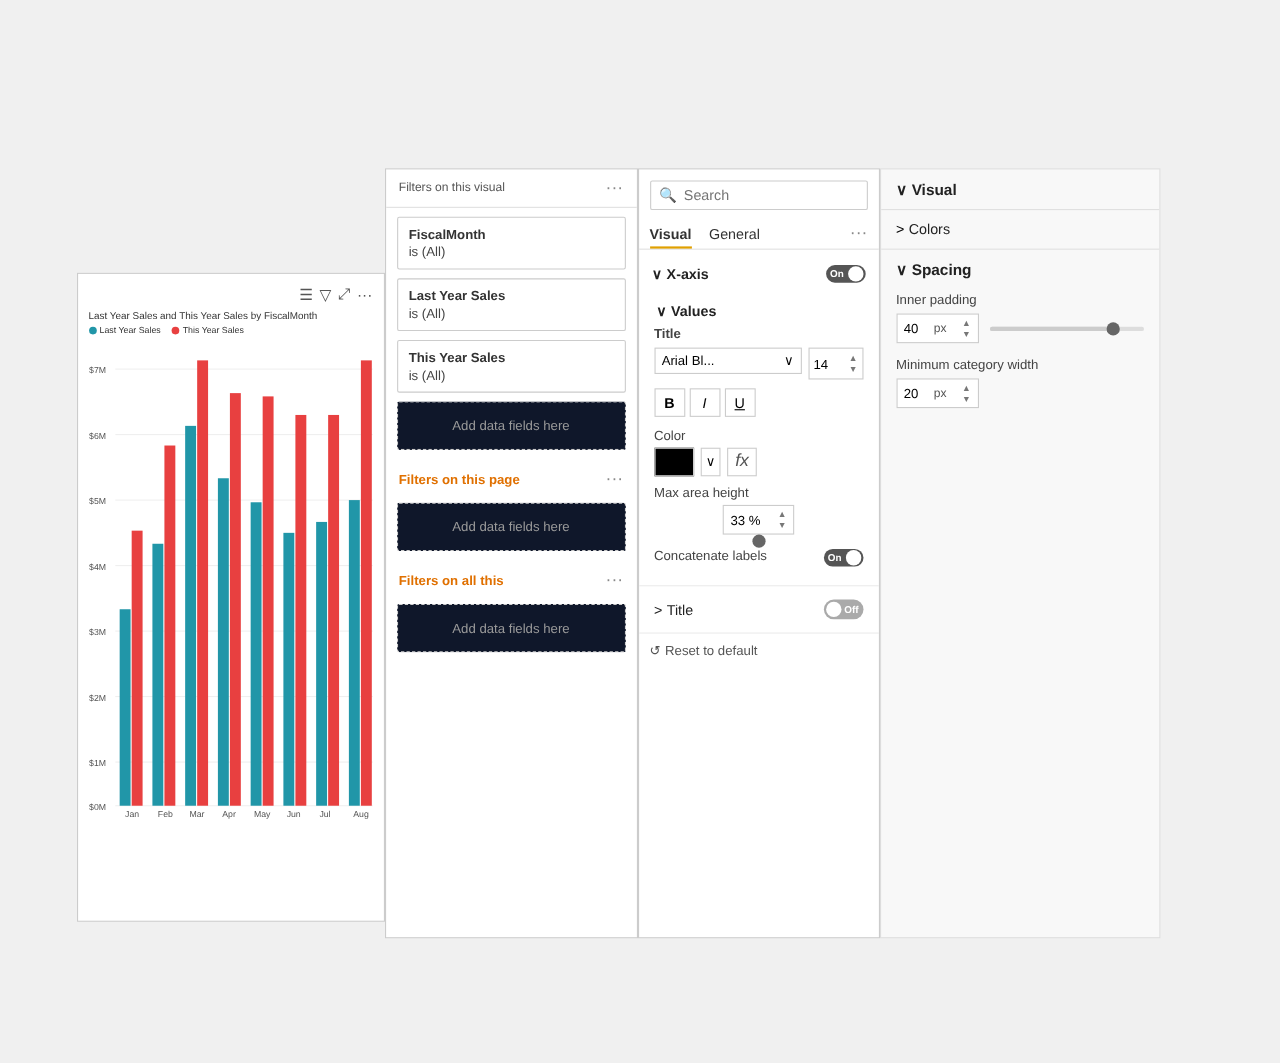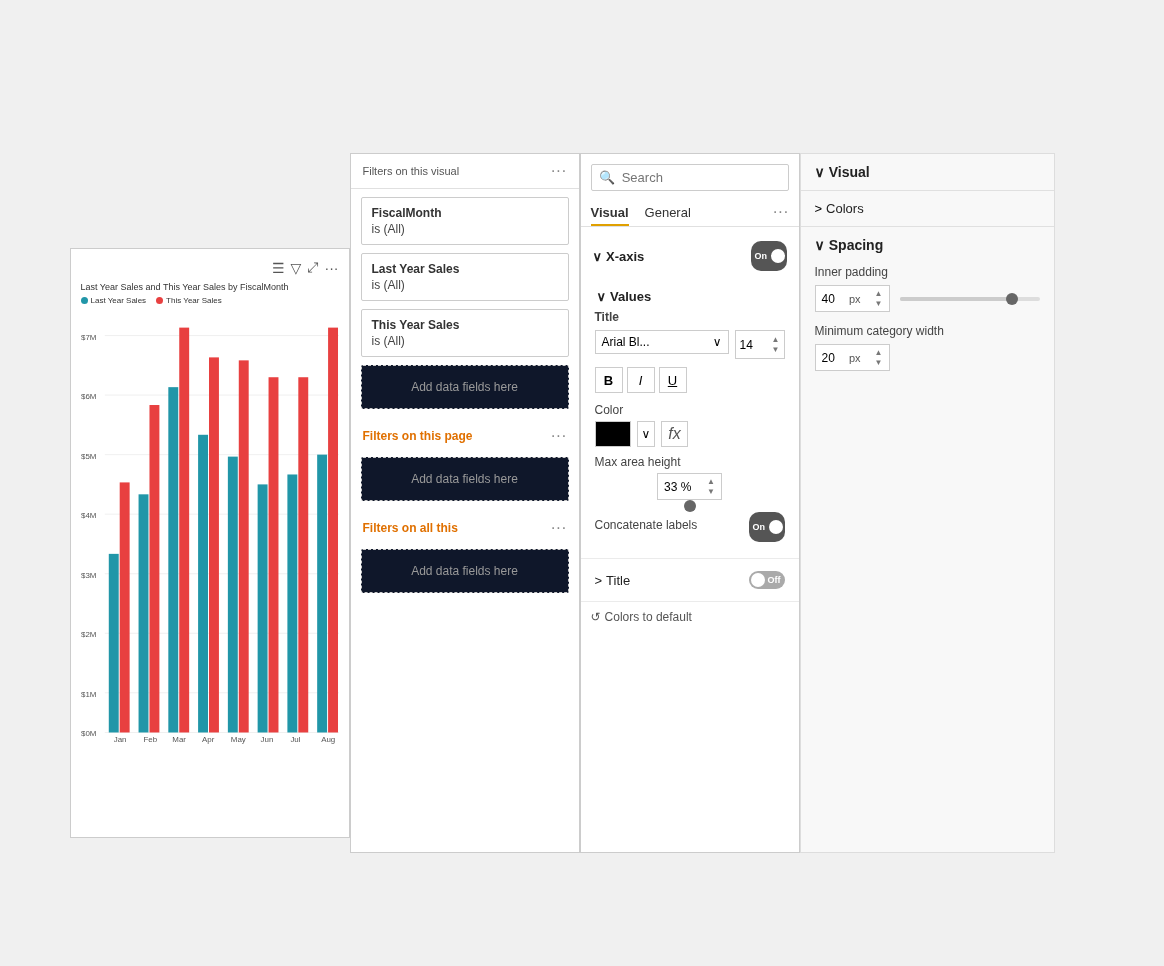--- a/index.html
+++ b/index.html
@@ -235,21 +235,21 @@
       color: #222;
       font-weight: 600;
       display: flex;
       align-items: center;
       gap: 4px;
     }
     .toggle-on {
       background: #555;
       border-radius: 10px;
       width: 36px;
-      height: 30px;
+      height: 16px;
       position: relative;
       display: flex;
       align-items: center;
       justify-content: flex-end;
       padding-right: 2px;
     }
     .toggle-on-inner {
       width: 14px;
       height: 14px;
       border-radius: 50%;
@@ -756,21 +756,21 @@
         </span>
         <div class="toggle-off" style="position:relative; width:36px; height:18px; background:#aaa; border-radius:10px;">
           <div class="toggle-off-inner"></div>
           <span class="toggle-off-label">Off</span>
         </div>
       </div>
     </div>
 
     <div class="reset-row">
       <span>↺</span>
-      <span>Colors to default</span>
+      <span>Reset to default</span>
     </div>
   </div>
 
   <div class="columns-panel">
     <div class="columns-section">
       <div class="columns-title">
         <span>∨</span>
         <span>Visual</span>
       </div>
     </div>

